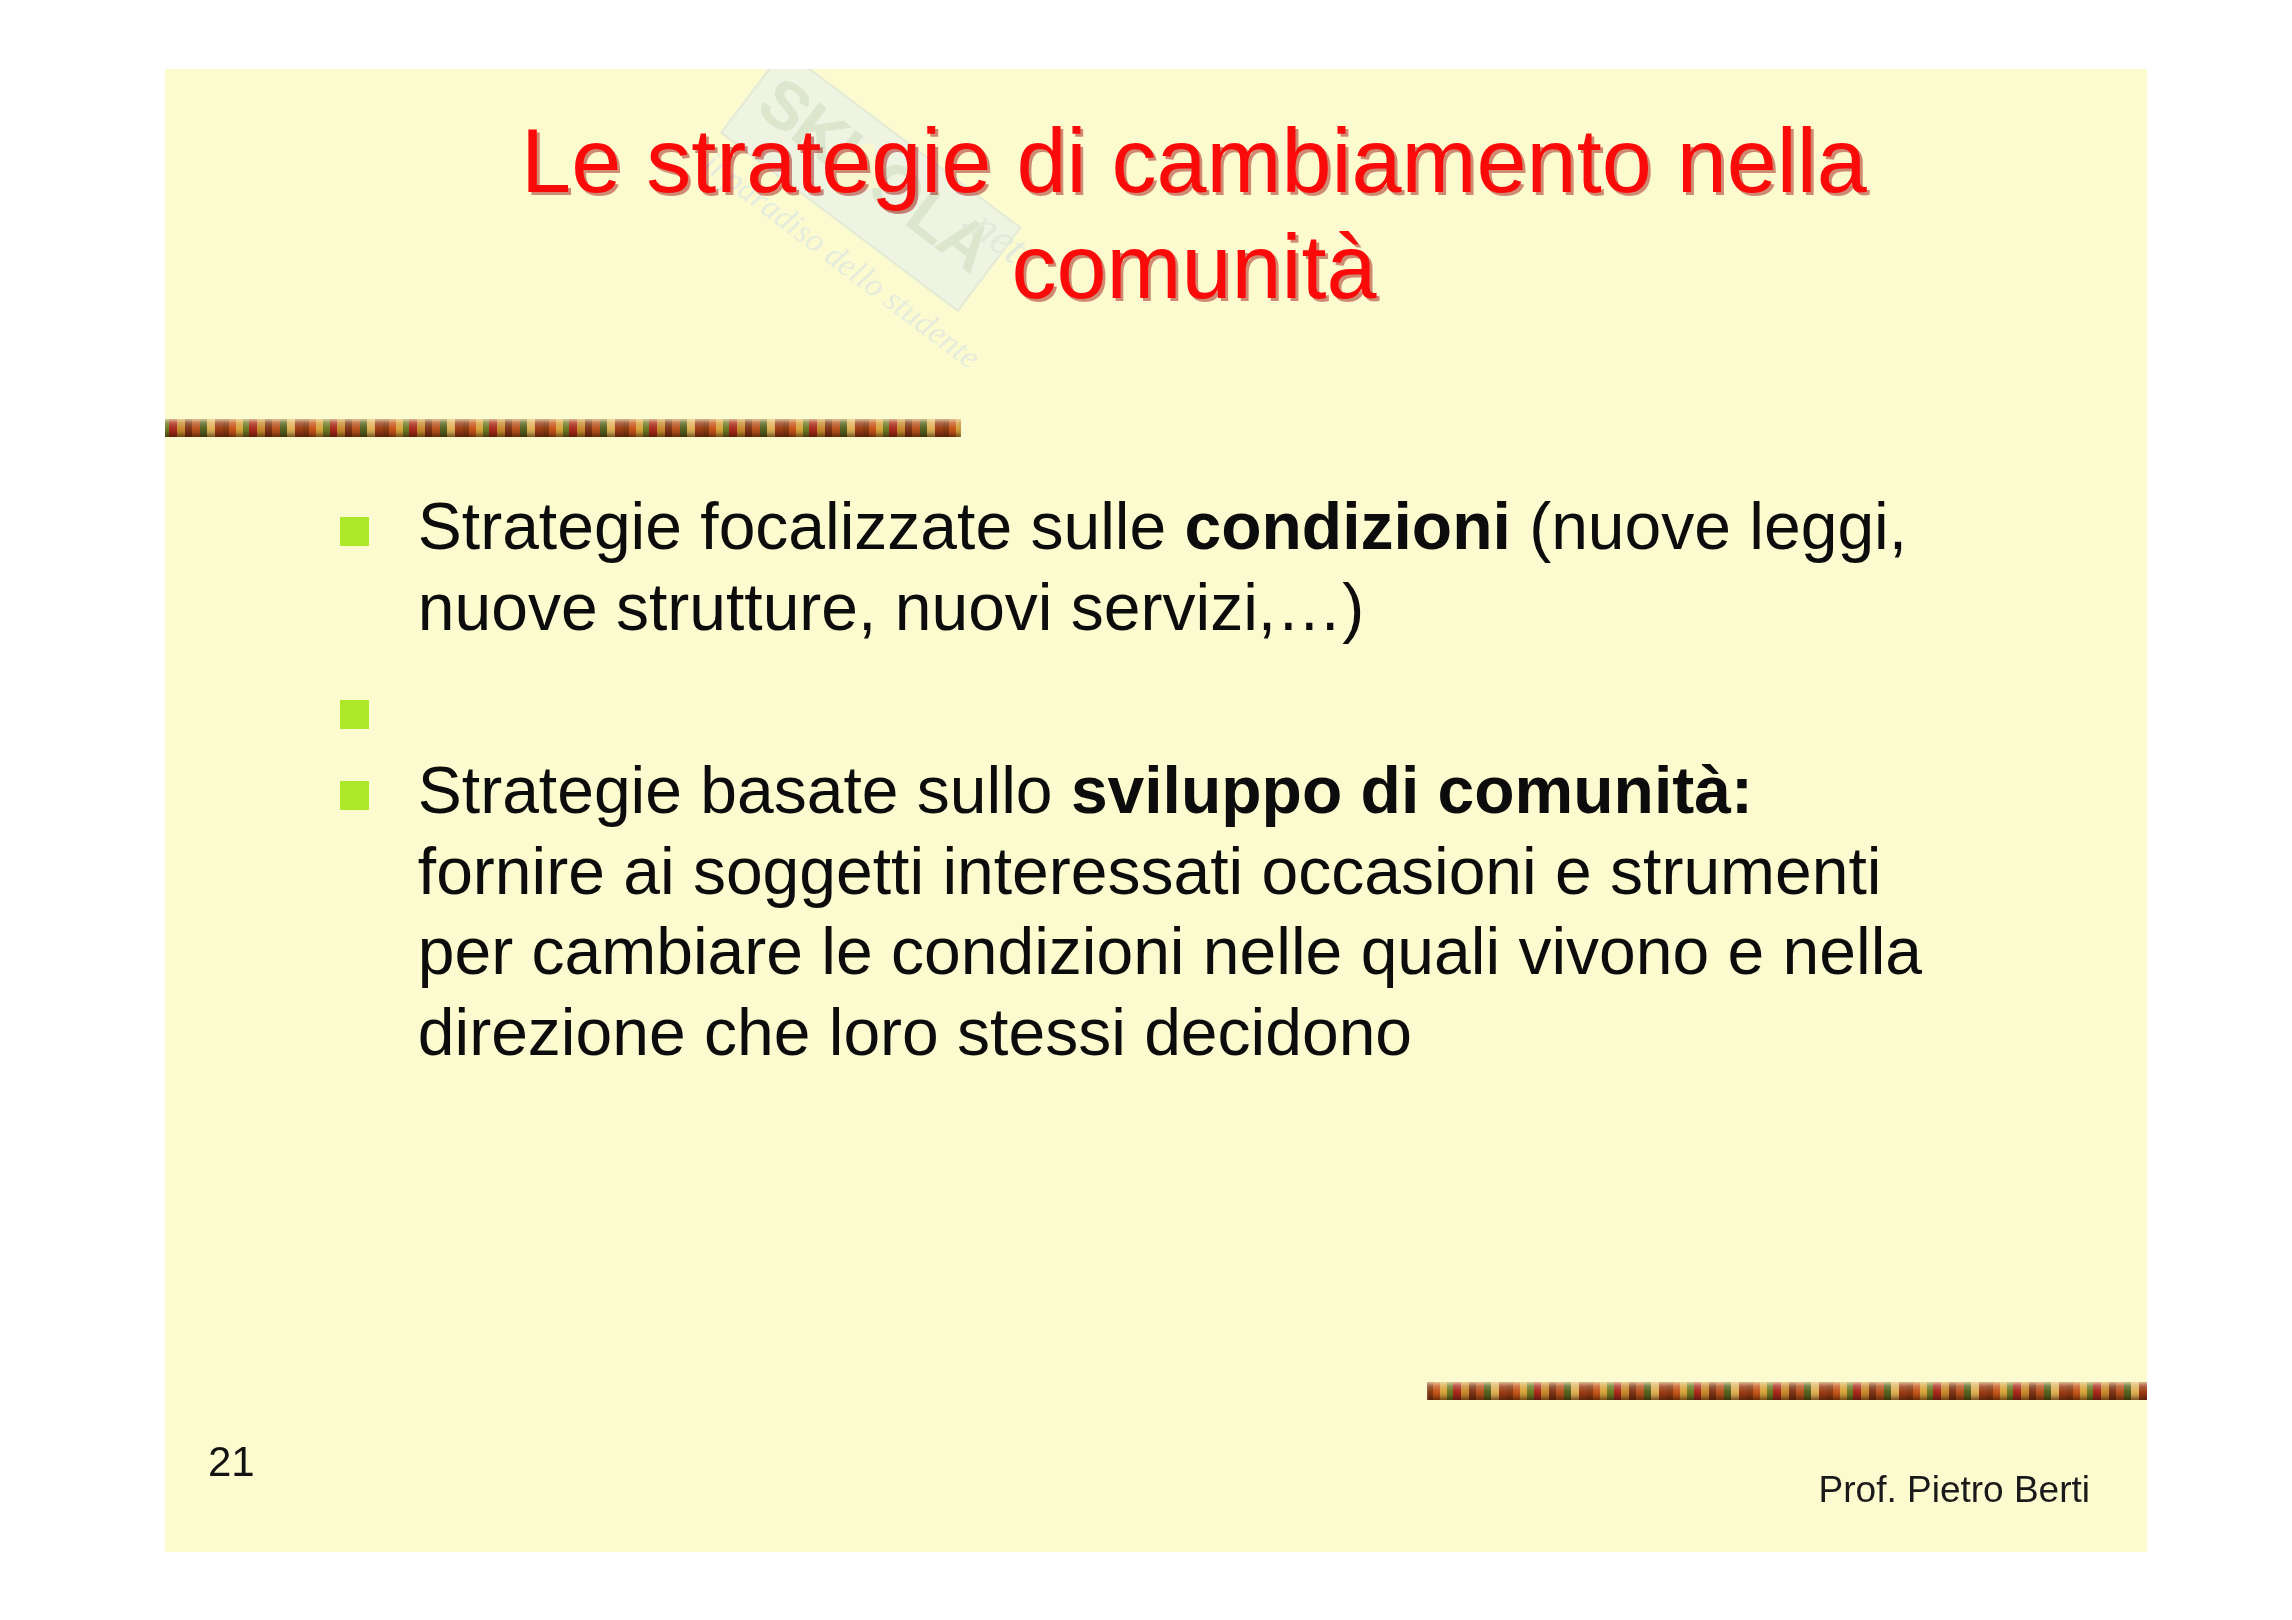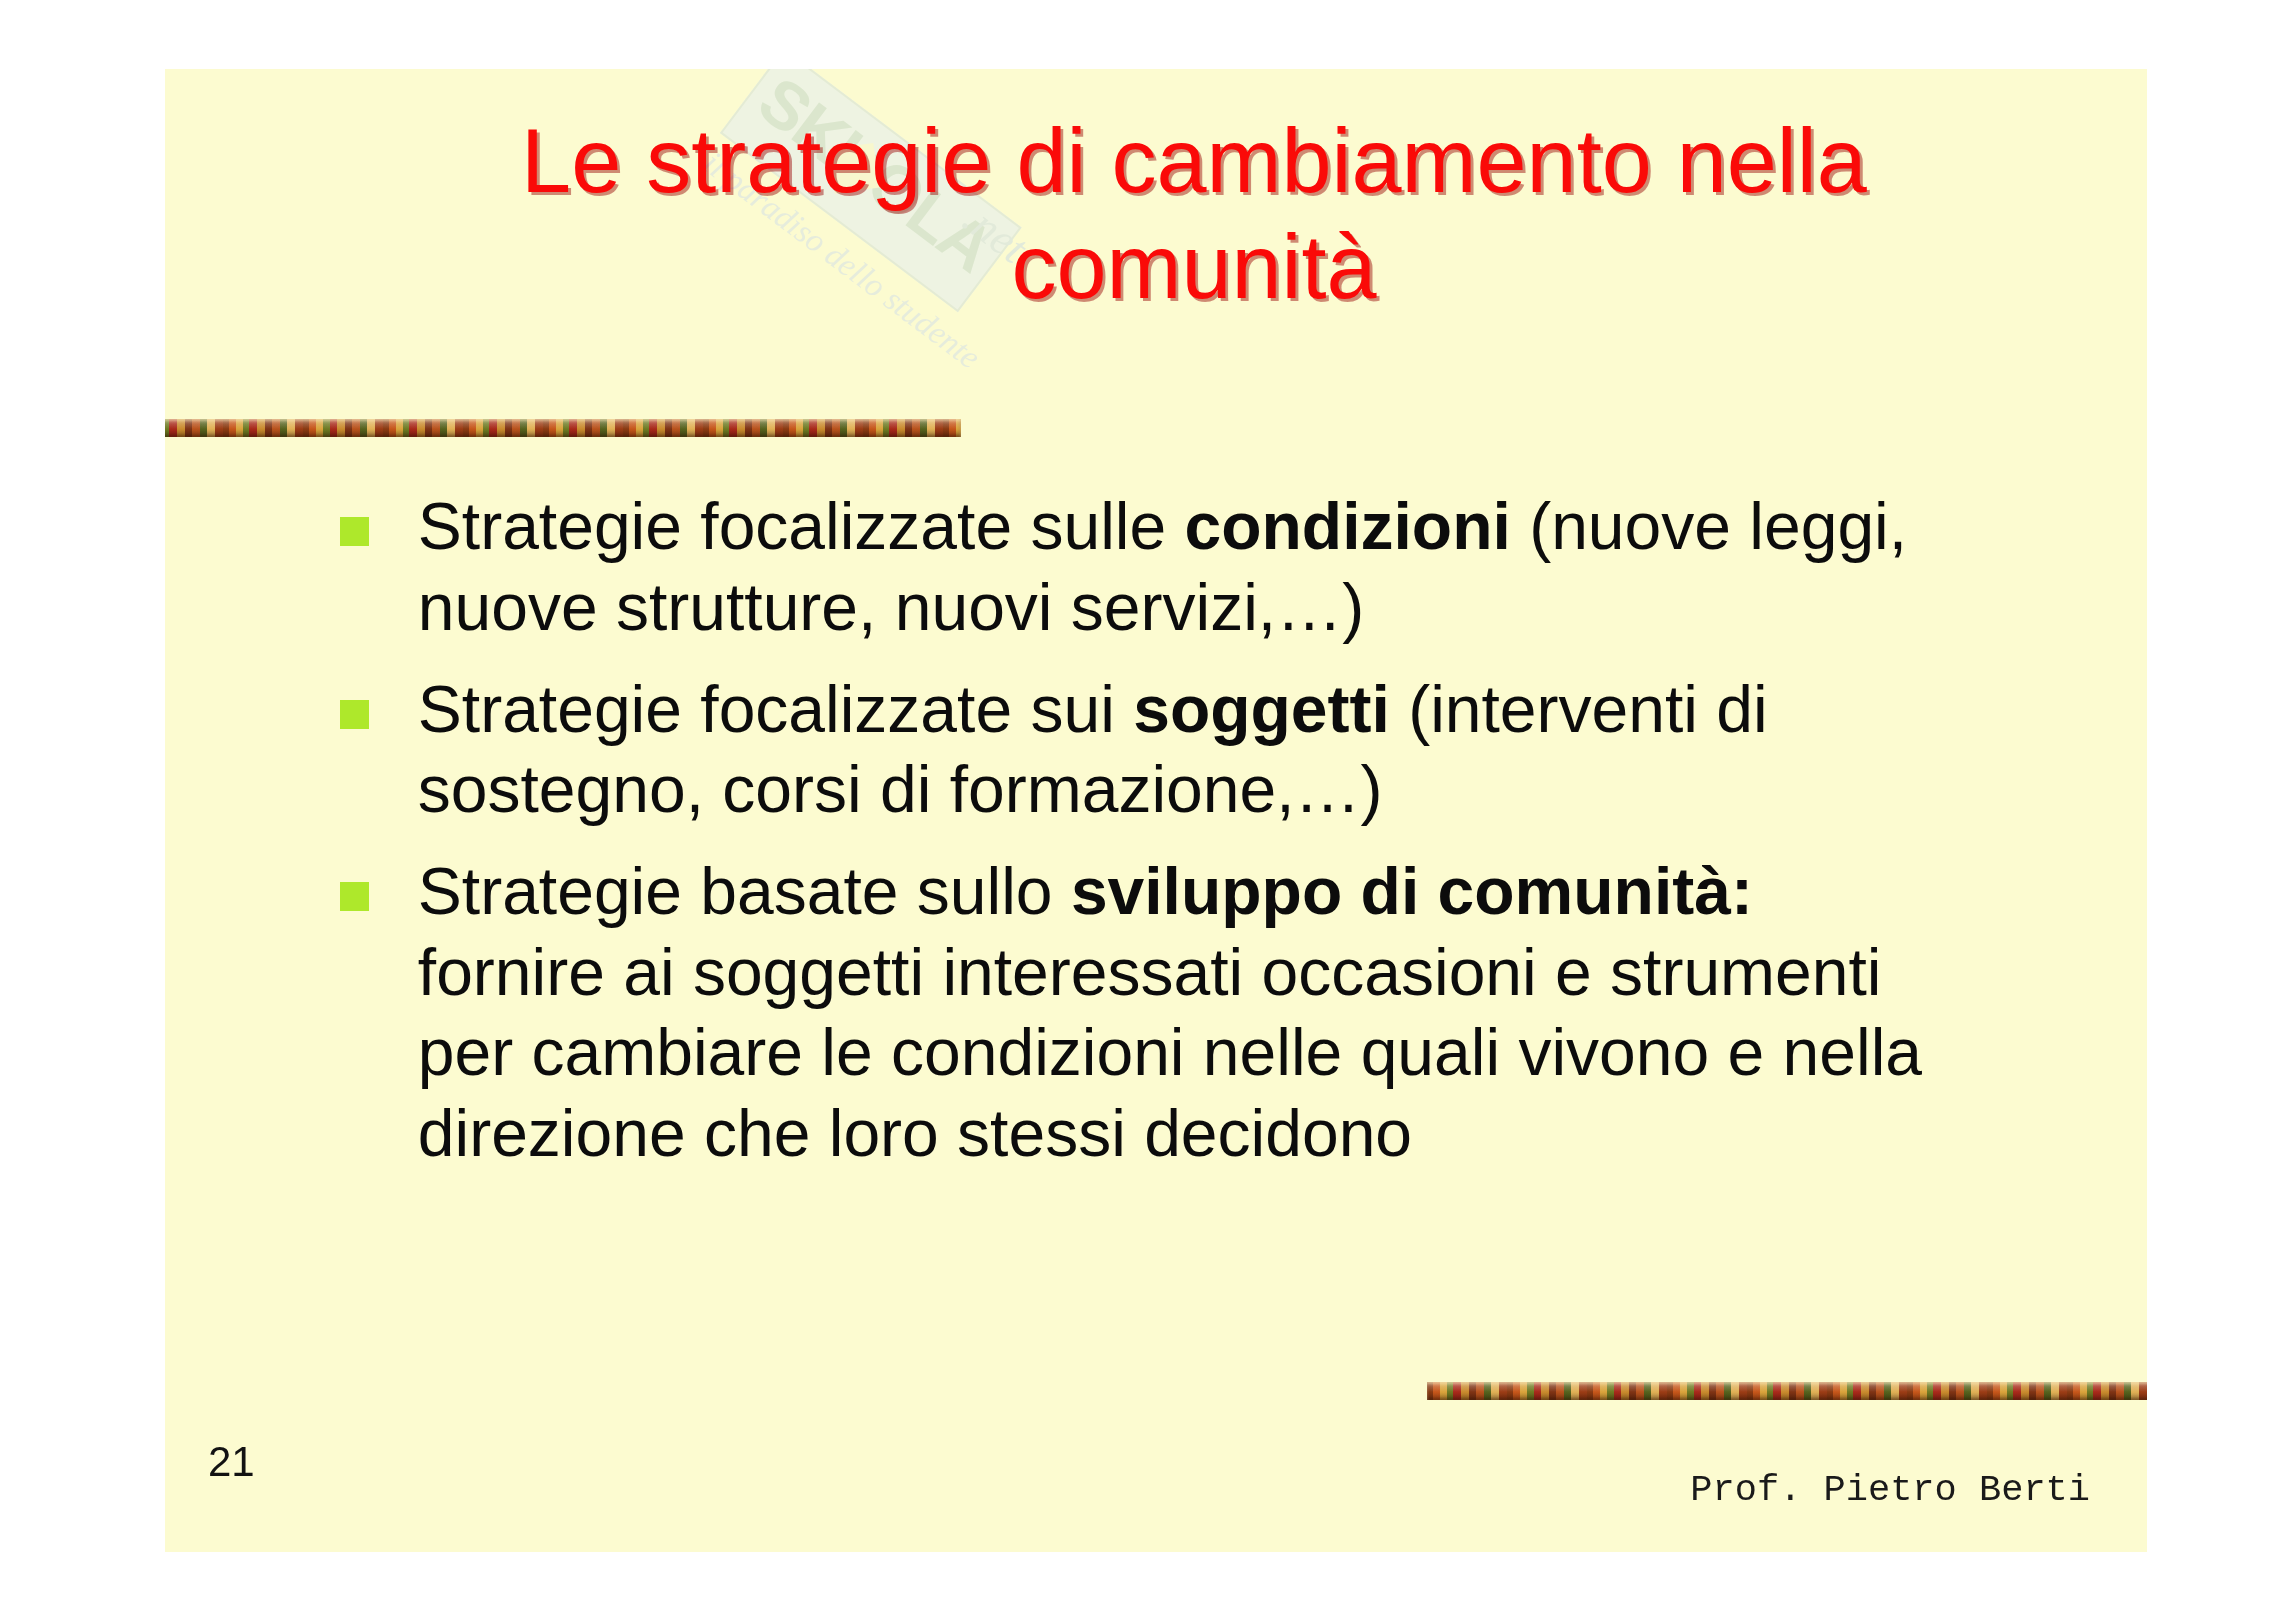--- a/index.html
+++ b/index.html
@@ -179,21 +179,21 @@
     font-size: 42px;
     color: #121212;
     font-family: "Liberation Sans", sans-serif;
   }
   #author-credit {
     position: absolute;
     right: 57px;
     top: 1400px;
     font-size: 37px;
     color: #1a1a1a;
-    font-family: Liberation Mono, monospace;
+    font-family: Liberation Sans, sans-serif;
   }
 </style>
 </head>
 <body>
 
 <div id="slide">
 
   <div id="watermark">
     <div class="wm-inner">
       <div class="wm-badge"></div>
@@ -210,21 +210,20 @@
 
   <div id="body">
 
     <div class="bullet-row">
       <div class="bullet-marker"></div>
       <div class="bullet-text"><span>Strategie focalizzate sulle </span><b>condizioni</b><span> (nuove leggi, nuove strutture, nuovi servizi,…)</span></div>
     </div>
 
     <div class="bullet-row">
       <div class="bullet-marker"></div>
-      <div class="bullet-text"><span>Strategie focalizzate sui </span><b>soggetti</b><span> (interventi di sostegno, corsi di formazione,…)</span></div>
     </div>
 
     <div class="bullet-row">
       <div class="bullet-marker"></div>
       <div class="bullet-text"><span>Strategie basate sullo </span><b>sviluppo di comunità:</b><span> fornire ai soggetti interessati occasioni e strumenti per cambiare le condizioni nelle quali vivono e nella direzione che loro stessi decidono</span></div>
     </div>
 
   </div>
 
   <div id="deco-bottom" class="deco-bar"></div>

